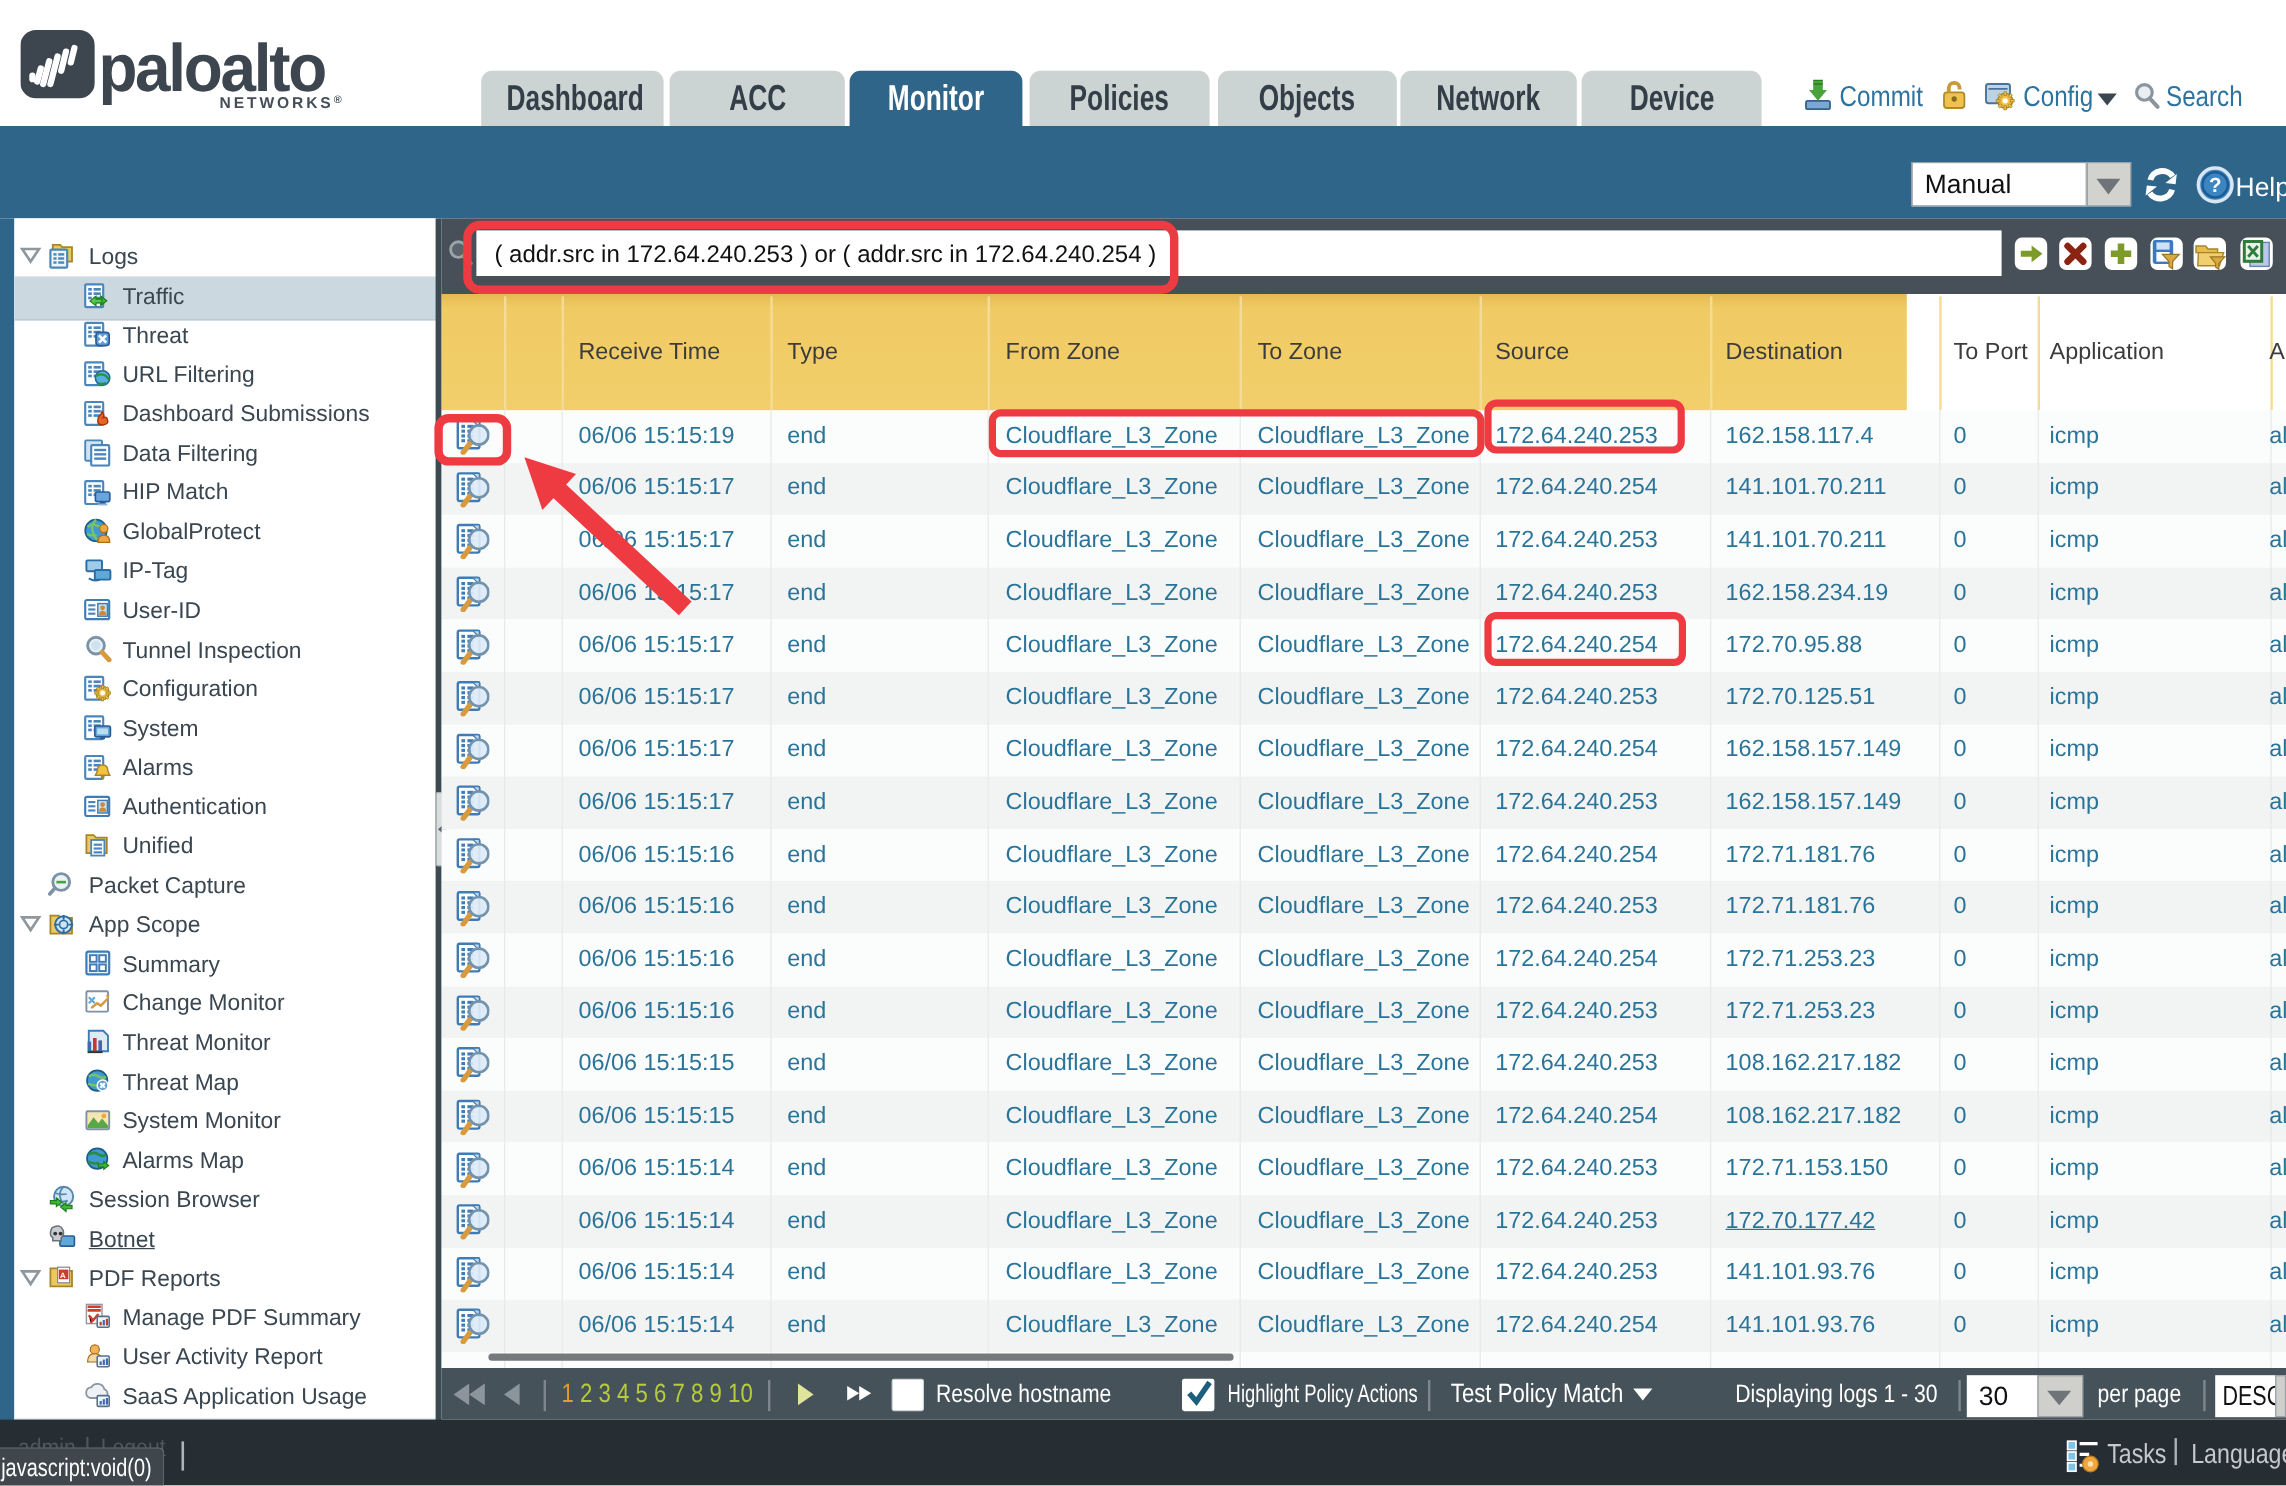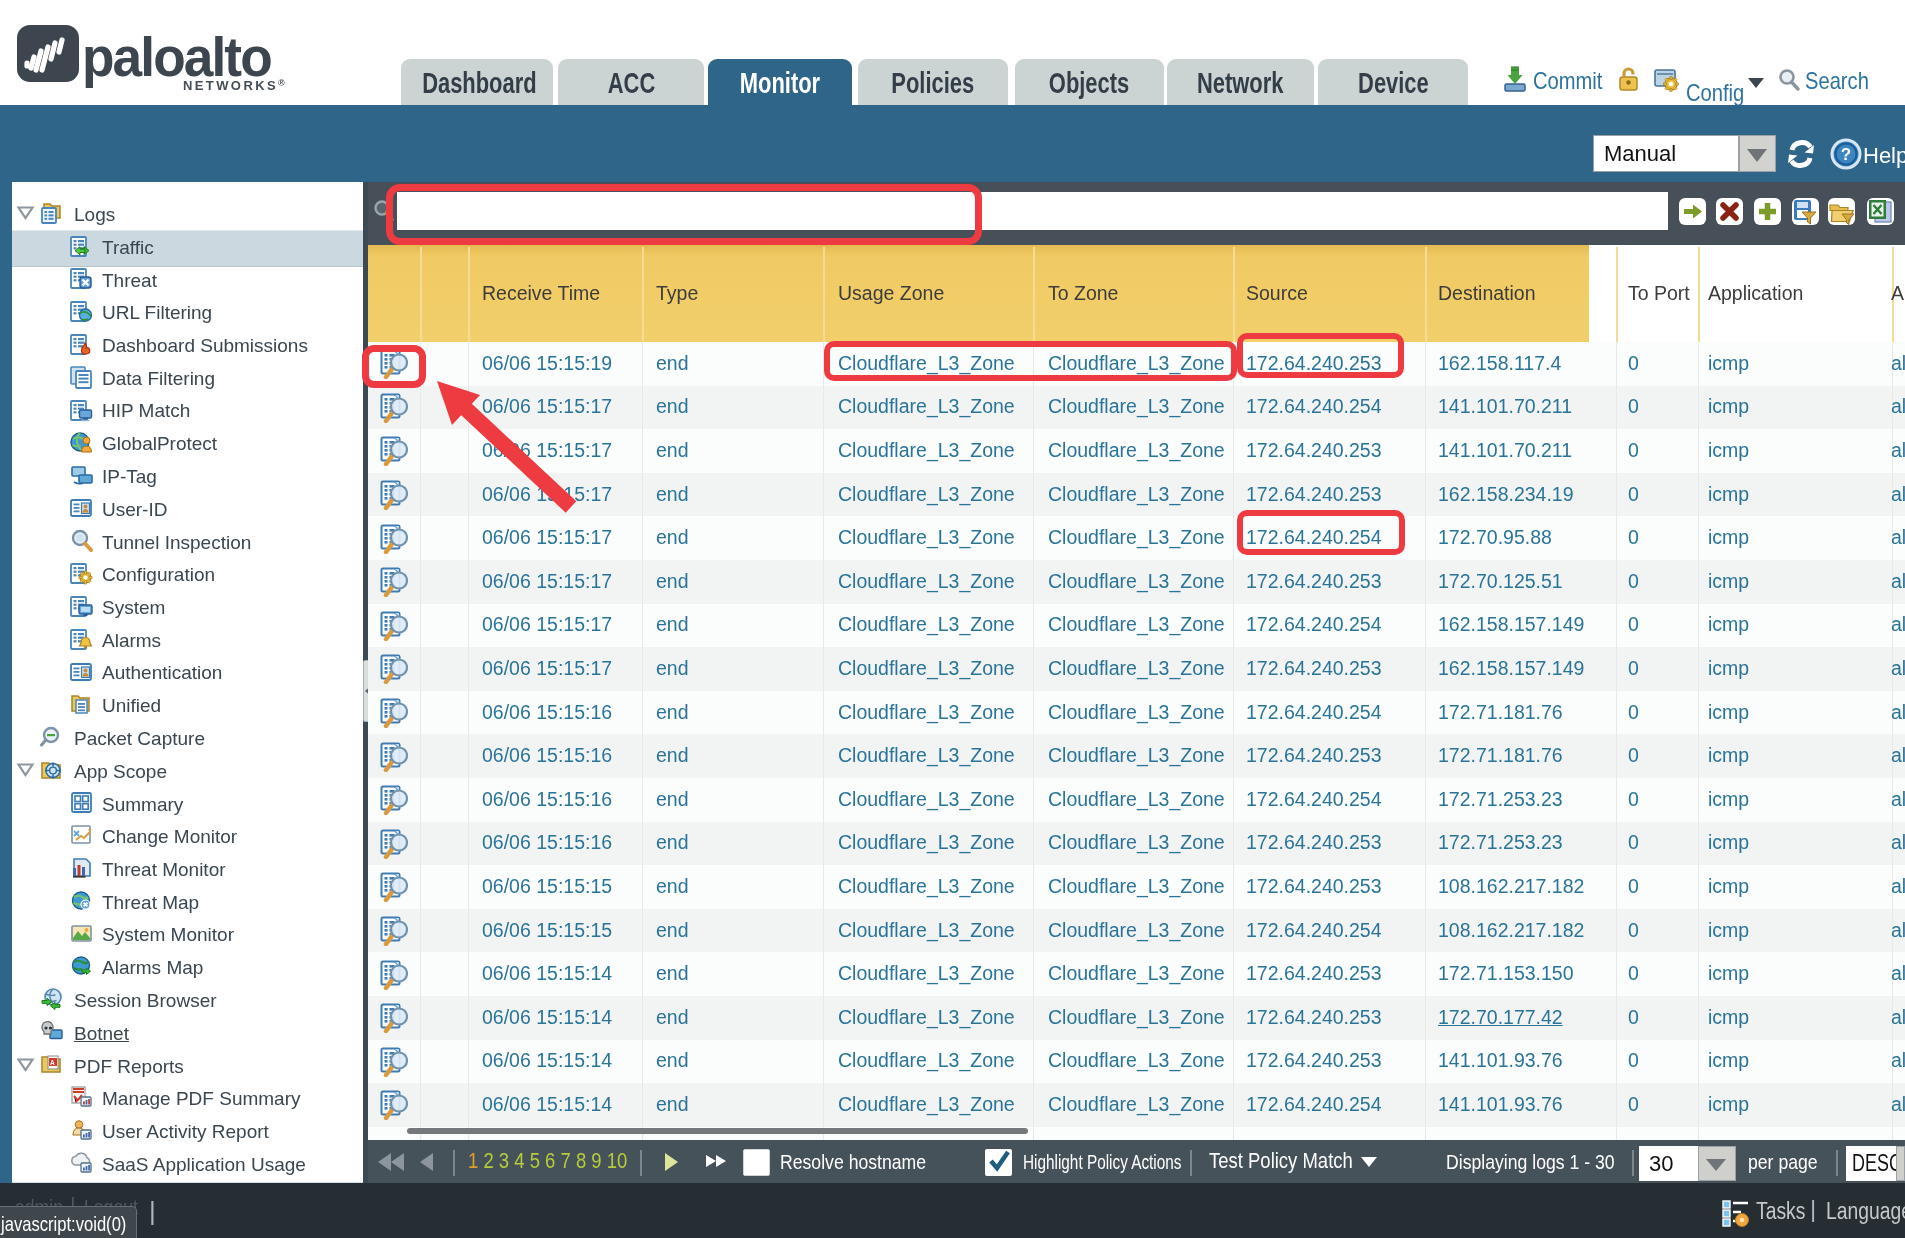--- a/index.html
+++ b/index.html
@@ -57,21 +57,21 @@
         <circle cx="18" cy="18" r="2.2" fill="#fff"></circle>
         <rect x="17" y="10.5" width="2" height="3.2" fill="#f2c240" stroke="#a8852c" stroke-width="0.7" transform="rotate(0 18 18)"></rect>
         <rect x="17" y="10.5" width="2" height="3.2" fill="#f2c240" stroke="#a8852c" stroke-width="0.7" transform="rotate(45 18 18)"></rect>
         <rect x="17" y="10.5" width="2" height="3.2" fill="#f2c240" stroke="#a8852c" stroke-width="0.7" transform="rotate(90 18 18)"></rect>
         <rect x="17" y="10.5" width="2" height="3.2" fill="#f2c240" stroke="#a8852c" stroke-width="0.7" transform="rotate(135 18 18)"></rect>
         <rect x="17" y="10.5" width="2" height="3.2" fill="#f2c240" stroke="#a8852c" stroke-width="0.7" transform="rotate(180 18 18)"></rect>
         <rect x="17" y="10.5" width="2" height="3.2" fill="#f2c240" stroke="#a8852c" stroke-width="0.7" transform="rotate(225 18 18)"></rect>
         <rect x="17" y="10.5" width="2" height="3.2" fill="#f2c240" stroke="#a8852c" stroke-width="0.7" transform="rotate(270 18 18)"></rect>
         <rect x="17" y="10.5" width="2" height="3.2" fill="#f2c240" stroke="#a8852c" stroke-width="0.7" transform="rotate(315 18 18)"></rect>
       </svg></div>
-<div class="abs" style="left:1686px;top:79px;font-size:24px;color:#2d73a0;text-align:right;"><span class="cond">Config</span></div>
+<div class="abs" style="left:1686px;top:67px;font-size:24px;color:#2d73a0;text-align:right;"><span class="cond">Config</span></div>
 <div class="abs" style="left:1748px;top:78px;width:0;height:0;border-left:8px solid transparent;border-right:8px solid transparent;border-top:10px solid #3c4650;"></div>
 <div class="abs" style="left:1777px;top:67px;"><svg width="24" height="26" viewBox="0 0 24 26" style="">
         <circle cx="10" cy="10" r="6.5" fill="#e8eef2" stroke="#8a959d" stroke-width="2.6"></circle>
         <line x1="14.5" y1="15" x2="21" y2="22" stroke="#8a959d" stroke-width="3.4" stroke-linecap="round"></line>
       </svg></div>
 <div class="abs" style="left:1805px;top:67px;font-size:24px;color:#2d73a0;"><span class="cond">Search</span></div>
 
 <div class="abs" style="left:0;top:105px;width:1905px;height:77px;background:#2f6589;"></div>
 
 <div class="abs" style="left:1593px;top:135px;width:146px;height:37px;background:#fff;border:1px solid #9aa2a8;"></div>
@@ -380,20 +380,21 @@
     <div class="abs stxt" style="left:102px;top:1154px;">SaaS Application Usage</div>
 <div class="abs" style="left:363px;top:182px;width:5px;height:1002px;background:#3b4a53;"></div>
 <div class="abs" style="left:363px;top:660px;width:11px;height:62px;background:#d8dcdd;border:1px solid #aab2b6;border-radius:2px;"></div>
 <div class="abs" style="left:365px;top:685px;width:0;height:0;border-top:6px solid transparent;border-bottom:6px solid transparent;border-right:7px solid #5a646c;"></div>
 <div class="abs" style="left:368px;top:182px;width:1537px;height:63px;background:#475059;"></div>
 <div class="abs" style="left:372px;top:198px;"><svg width="24" height="26" viewBox="0 0 24 26" style="">
         <circle cx="10" cy="10" r="6.5" fill="#5a646c" stroke="#9aa4ab" stroke-width="2.4"></circle>
         <line x1="14.5" y1="15" x2="20" y2="21.5" stroke="#c09145" stroke-width="3.6" stroke-linecap="round"></line>
       </svg></div>
 <div class="abs" style="left:397px;top:192px;width:1271px;height:38px;background:#fff;"></div>
+<div class="abs" style="left:412px;top:201px;font-size:20px;color:#111;white-space:nowrap;">( addr.src in 172.64.240.253 ) or ( addr.src in 172.64.240.254 )</div>
 <div class="abs" style="left:1679px;top:198px;width:27px;height:27px;background:#fff;border-radius:6px;"><svg width="27" height="27" viewBox="0 0 27 27" style="">
         <path d="M5 11 h9 v-4.5 l9 7 -9 7 v-4.5 h-9z" fill="#7d9b28"></path>
       </svg></div>
 <div class="abs" style="left:1716px;top:198px;width:27px;height:27px;background:#fff;border-radius:6px;"><svg width="27" height="27" viewBox="0 0 27 27" style="">
         <path d="M7 7 L20 20 M20 7 L7 20" stroke="#8b2313" stroke-width="5.5" stroke-linecap="round"></path>
       </svg></div>
 <div class="abs" style="left:1754px;top:198px;width:27px;height:27px;background:#fff;border-radius:6px;"><svg width="27" height="27" viewBox="0 0 27 27" style="">
         <path d="M13.5 5 v17 M5 13.5 h17" stroke="#7d9b28" stroke-width="5.5"></path>
       </svg></div>
 <div class="abs" style="left:1792px;top:198px;width:27px;height:27px;background:#fff;border-radius:6px;"><svg width="27" height="27" viewBox="0 0 27 27" style="">
@@ -419,21 +420,21 @@
       <div class="abs" style="left:274px;top:2px;width:2px;height:95px;background:#f5dc96;"></div>
       <div class="abs" style="left:455px;top:2px;width:2px;height:95px;background:#f5dc96;"></div>
       <div class="abs" style="left:665px;top:2px;width:2px;height:95px;background:#f5dc96;"></div>
       <div class="abs" style="left:865px;top:2px;width:2px;height:95px;background:#f5dc96;"></div>
       <div class="abs" style="left:1057px;top:2px;width:2px;height:95px;background:#f5dc96;"></div>
       <div class="abs" style="left:1248px;top:2px;width:2px;height:95px;background:#f5dc96;"></div>
       <div class="abs" style="left:1330px;top:2px;width:2px;height:95px;background:#f5dc96;"></div>
       <div class="abs" style="left:1524px;top:2px;width:2px;height:95px;background:#f5dc96;"></div>
       <div class="abs htxt" style="left:114px;top:37px;">Receive Time</div>
       <div class="abs htxt" style="left:288px;top:37px;">Type</div>
-      <div class="abs htxt" style="left:470px;top:37px;">Usage Zone</div>
+      <div class="abs htxt" style="left:470px;top:37px;">From Zone</div>
       <div class="abs htxt" style="left:680px;top:37px;">To Zone</div>
       <div class="abs htxt" style="left:878px;top:37px;">Source</div>
       <div class="abs htxt" style="left:1070px;top:37px;">Destination</div>
       <div class="abs htxt" style="left:1260px;top:37px;">To Port</div>
       <div class="abs htxt" style="left:1340px;top:37px;">Application</div>
       <div class="abs htxt" style="left:1523px;top:37px;">A</div>
     </div>
 <div class="abs" style="left:368px;top:342.0px;width:1537px;height:43.6px;background:#fbfcfc;">
       <div class="abs" style="left:52px;top:0;width:1px;height:43.6px;background:#e6e8ea;"></div>
       <div class="abs" style="left:100px;top:0;width:1px;height:43.6px;background:#e6e8ea;"></div>

